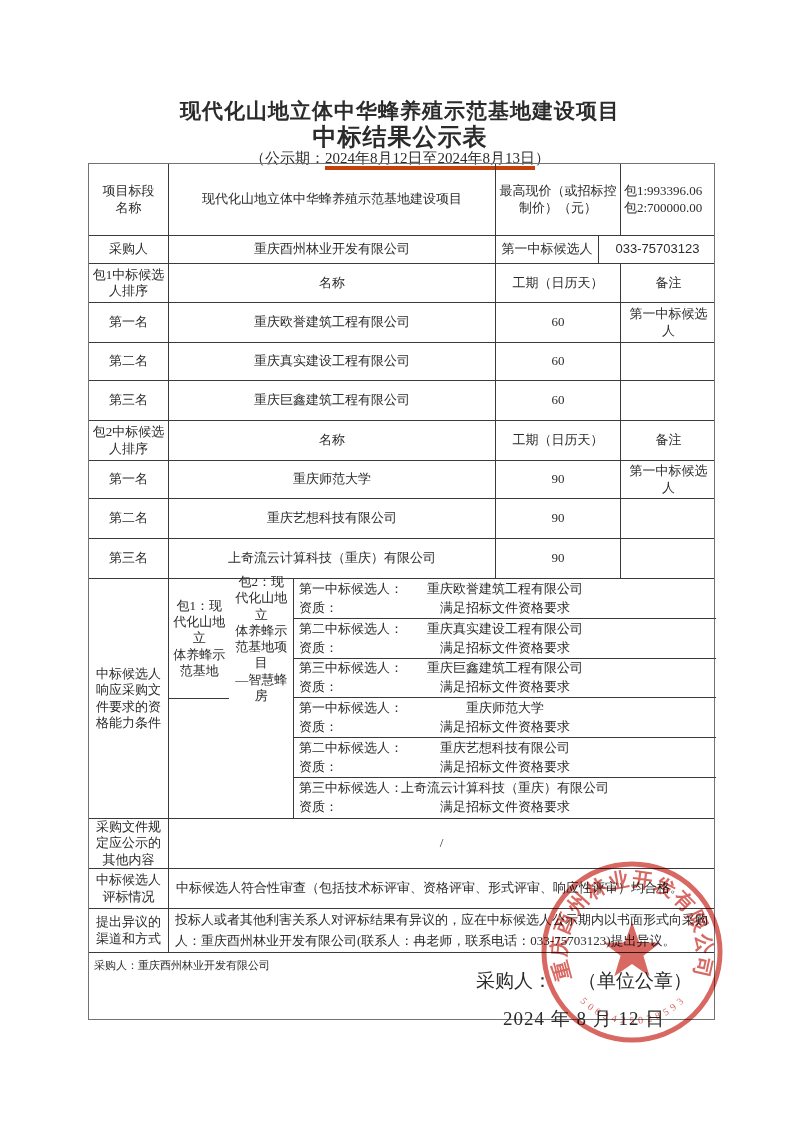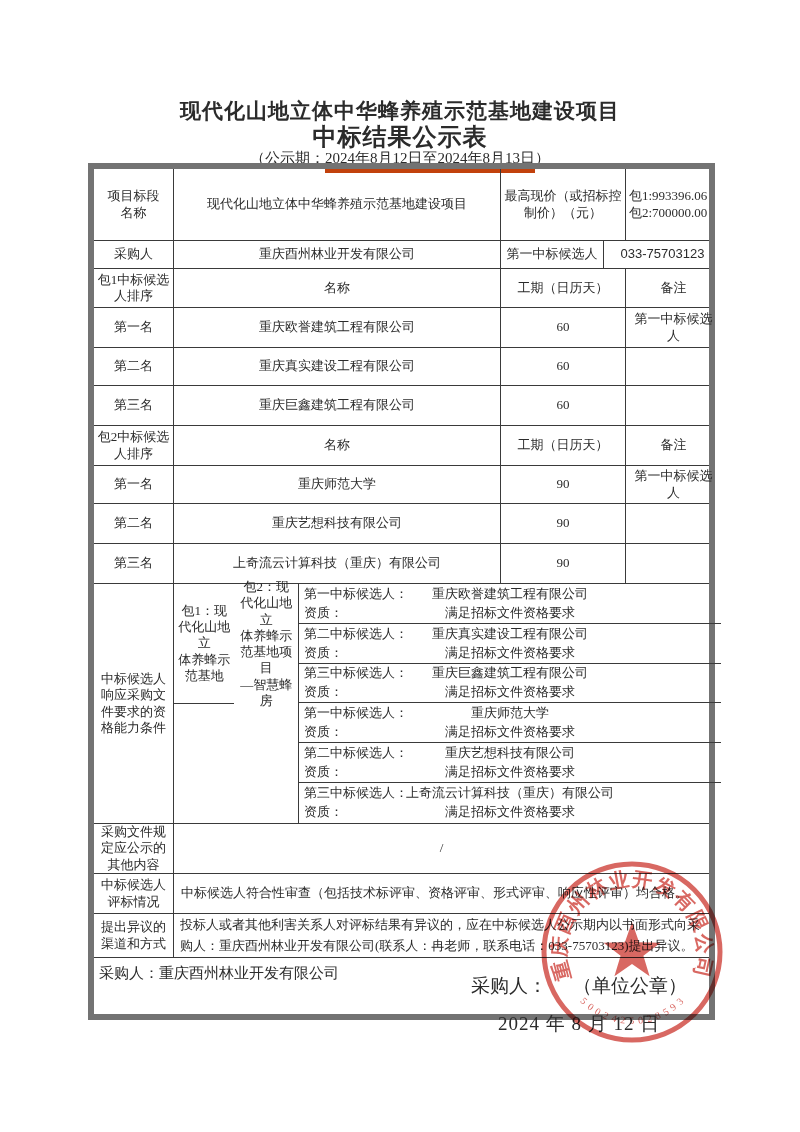--- a/index.html
+++ b/index.html
@@ -8,25 +8,25 @@
     background:#ffffff;
     font-family:"Liberation Serif","DejaVu Serif",serif;
     color:#2b2b2b;
     position:relative;
     overflow:hidden;
   }
   .doc-header { padding-top:98px; text-align:center; }
   .doc-title { font-size:21px; font-weight:bold; letter-spacing:1px; line-height:26px; }
   .doc-subtitle { font-size:24px; font-weight:bold; letter-spacing:1px; line-height:25px; margin-top:1px; }
   .doc-period { font-size:15px; line-height:17px; margin-top:0; }
-  .doc-period .dates { border-bottom:7px solid #c2410c;margin-top:45px; }
+  .doc-period .dates { border-bottom:4px solid #c2410c;margin-top:45px; }
 
   .tbl {
     position:absolute; left:88px; top:163px; width:627px; height:857px;
-    border:6px solid #737373; box-sizing:border-box;
+    border:1px solid #737373; box-sizing:border-box;
     font-size:13px; line-height:1.25;
   }
   .row { display:flex; border-bottom:1px solid #3a3a3a; box-sizing:border-box; }
   .row.last { border-bottom:none; }
   .cell {
     border-right:1px solid #3a3a3a; box-sizing:border-box;
     display:flex; align-items:center; justify-content:center;
     text-align:center; padding:2px 3px; overflow:hidden;
   }
   .cell.noright { border-right:none; }
@@ -47,21 +47,21 @@
   .qual-group-cell.top { border-bottom:1px solid #3a3a3a; }
   .qual-rows { width:422px; flex:none; display:flex; flex-direction:column; }
   .qrow { height:40px; box-sizing:border-box; border-bottom:1px solid #3a3a3a;
           display:flex; flex-direction:column; justify-content:center; }
   .qrow.last { border-bottom:none; }
   .qline { position:relative; height:19px; display:flex; align-items:center; }
   .qlabel { position:absolute; left:5px; white-space:nowrap; }
   .qval { width:100%; text-align:center; }
 
   .footer-row { position:relative; height:68px; box-sizing:border-box; }
-  .footer-left { position:absolute; left:5px; top:6px; font-size:15px; }
+  .footer-left { position:absolute; left:5px; top:6px; font-size:11px; }
   .footer-right { position:absolute; right:22px; top:16px; font-size:19px; text-align:center; }
   .footer-right .l1 span.gap { display:inline-block; width:26px; }
   .footer-right .l2 { margin-top:14px; letter-spacing:1px; }
 
   .stamp { position:absolute; left:532px; top:852px; width:200px; height:200px;
            opacity:0.82; mix-blend-mode:multiply; pointer-events:none; }
 </style>
 </head>
 <body>
 

